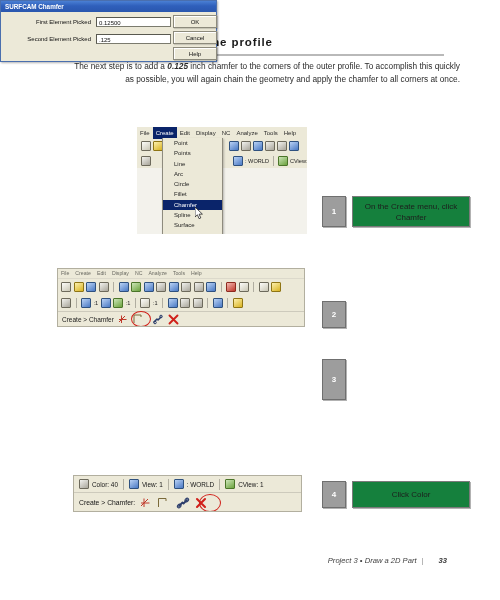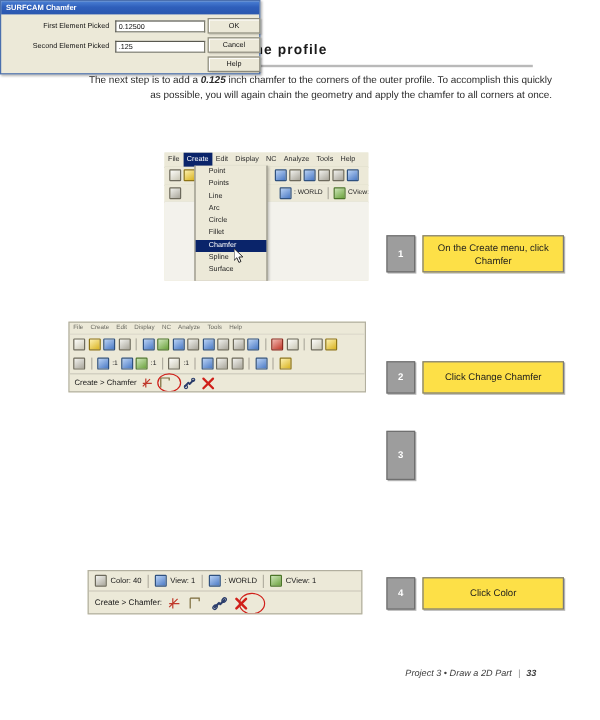--- a/index.html
+++ b/index.html
@@ -135,21 +135,21 @@
     background: #9d9d9d;
     border: 1px solid #6f6f6f;
     color: #ffffff;
     font-size: 8px;
     font-weight: bold;
     display:flex; align-items:center; justify-content:center;
     box-shadow: 1px 1px 0 rgba(0,0,0,0.30);
   }
   .callout .body {
     flex: 1;
-    background: #fde047;
+    background: #15803d;
     border: 1px solid #7a7a7a;
     margin-left: 6px;
     display:flex; align-items:center; justify-content:center;
     text-align:center;
     font-size: 8px;
     line-height: 11px;
     color: #1d1d1d;
     padding: 2px 5px;
     box-sizing: border-box;
     box-shadow: 1px 1px 0 rgba(0,0,0,0.30);
@@ -225,21 +225,21 @@
     display:flex; align-items:center; gap:5px; padding-left:5px; box-sizing:border-box;
   }
 
   
   .footer {
     position:absolute; left:57px; top:556px; width:390px;
     text-align:right;
     font-size:7.6px; font-style:italic; color:#3d3d3d;
     white-space:nowrap;
   }
-  .footer .pg { font-style:italic; margin-left:5px;font-weight:bold; }
+  .footer .pg { font-style:italic; margin-left:15px;font-weight:bold; }
   .footer .bar { color:#8e8e8e; margin-left:5px; }
   svg { display:block; }
 </style>
 </head>
 <body>
 
 <div class="page">
 
   <div class="heading">Chamfer the corners of the profile</div>
   <div class="heading-rule"></div>
@@ -378,21 +378,20 @@
           <path d="M1.5,1.5 L9.5,9.5 M9.5,1.5 L1.5,9.5" stroke="#d0201a" stroke-width="1.9" stroke-linecap="round"></path>
         </svg>
       </span>
     </div>
 
     <div class="redcircle" style="left:73px; top:42px; width:20px; height:16px;"></div>
   </div>
 
   <div class="callout" style="left:322px; top:301px; width:148px; height:27px;">
     <div class="num">2</div>
-    <div class="body">Click Change Chamfer</div>
   </div>
 
   <div id="shot3">
     <div class="dlg">
       <div class="title">SURFCAM Chamfer</div>
       <div class="frm">
         <div class="fld-label" style="left:12px; top:7px; width:78px;">First Element Picked</div>
         <div class="fld-input" style="left:95px; top:5px; width:75px;">0.12500</div>
 
         <div class="fld-label" style="left:5px; top:24px; width:85px;">Second Element Picked</div>

